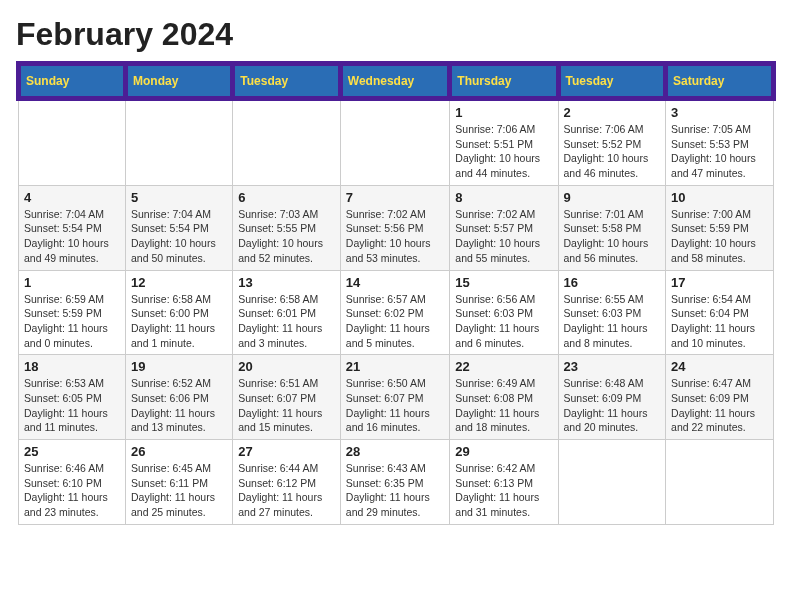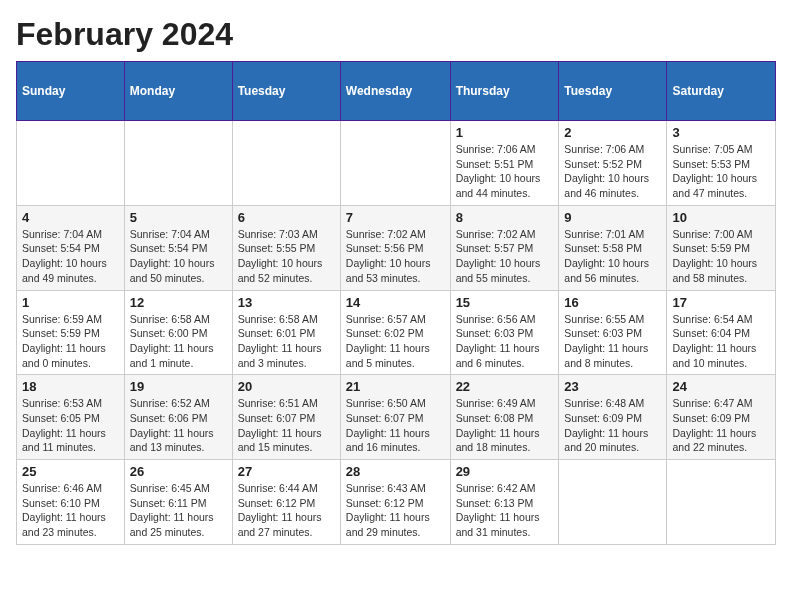--- a/index.html
+++ b/index.html
@@ -39,25 +39,25 @@
       font-weight: normal;
       color: #444;
     }
     table {
       width: 100%;
       border-collapse: collapse;
       font-size: 11px;
     }
     thead tr th {
       background: #2a6db5;
-      color: #ffffff;
+      color: #fde047;
       text-align: left;
-      padding: 22px 5px;
+      padding: 8px 5px;
       font-size: 12px;
-      border: 1px solid #4c1d95;
+      border: 5px solid #4c1d95;
     }
     tbody tr td {
       border: 1px solid #ccc;
       vertical-align: top;
       padding: 4px 5px;
       height: 80px;
       width: 113px;
     }
     tbody tr:nth-child(even) td {
       background: #f5f5f5;
@@ -300,21 +300,21 @@
         <td>
           <div class="day-num">27</div>
           <div class="day-info" style="white-space: pre-line;">Sunrise: 6:44 AM
 Sunset: 6:12 PM
 Daylight: 11 hours
 and 27 minutes.</div>
         </td>
         <td>
           <div class="day-num">28</div>
           <div class="day-info" style="white-space: pre-line;">Sunrise: 6:43 AM
-Sunset: 6:12 PM
+Sunset: 6:35 PM
 Daylight: 11 hours
 and 29 minutes.</div>
         </td>
         <td>
           <div class="day-num">29</div>
           <div class="day-info" style="white-space: pre-line;">Sunrise: 6:42 AM
 Sunset: 6:13 PM
 Daylight: 11 hours
 and 31 minutes.</div>
         </td>

